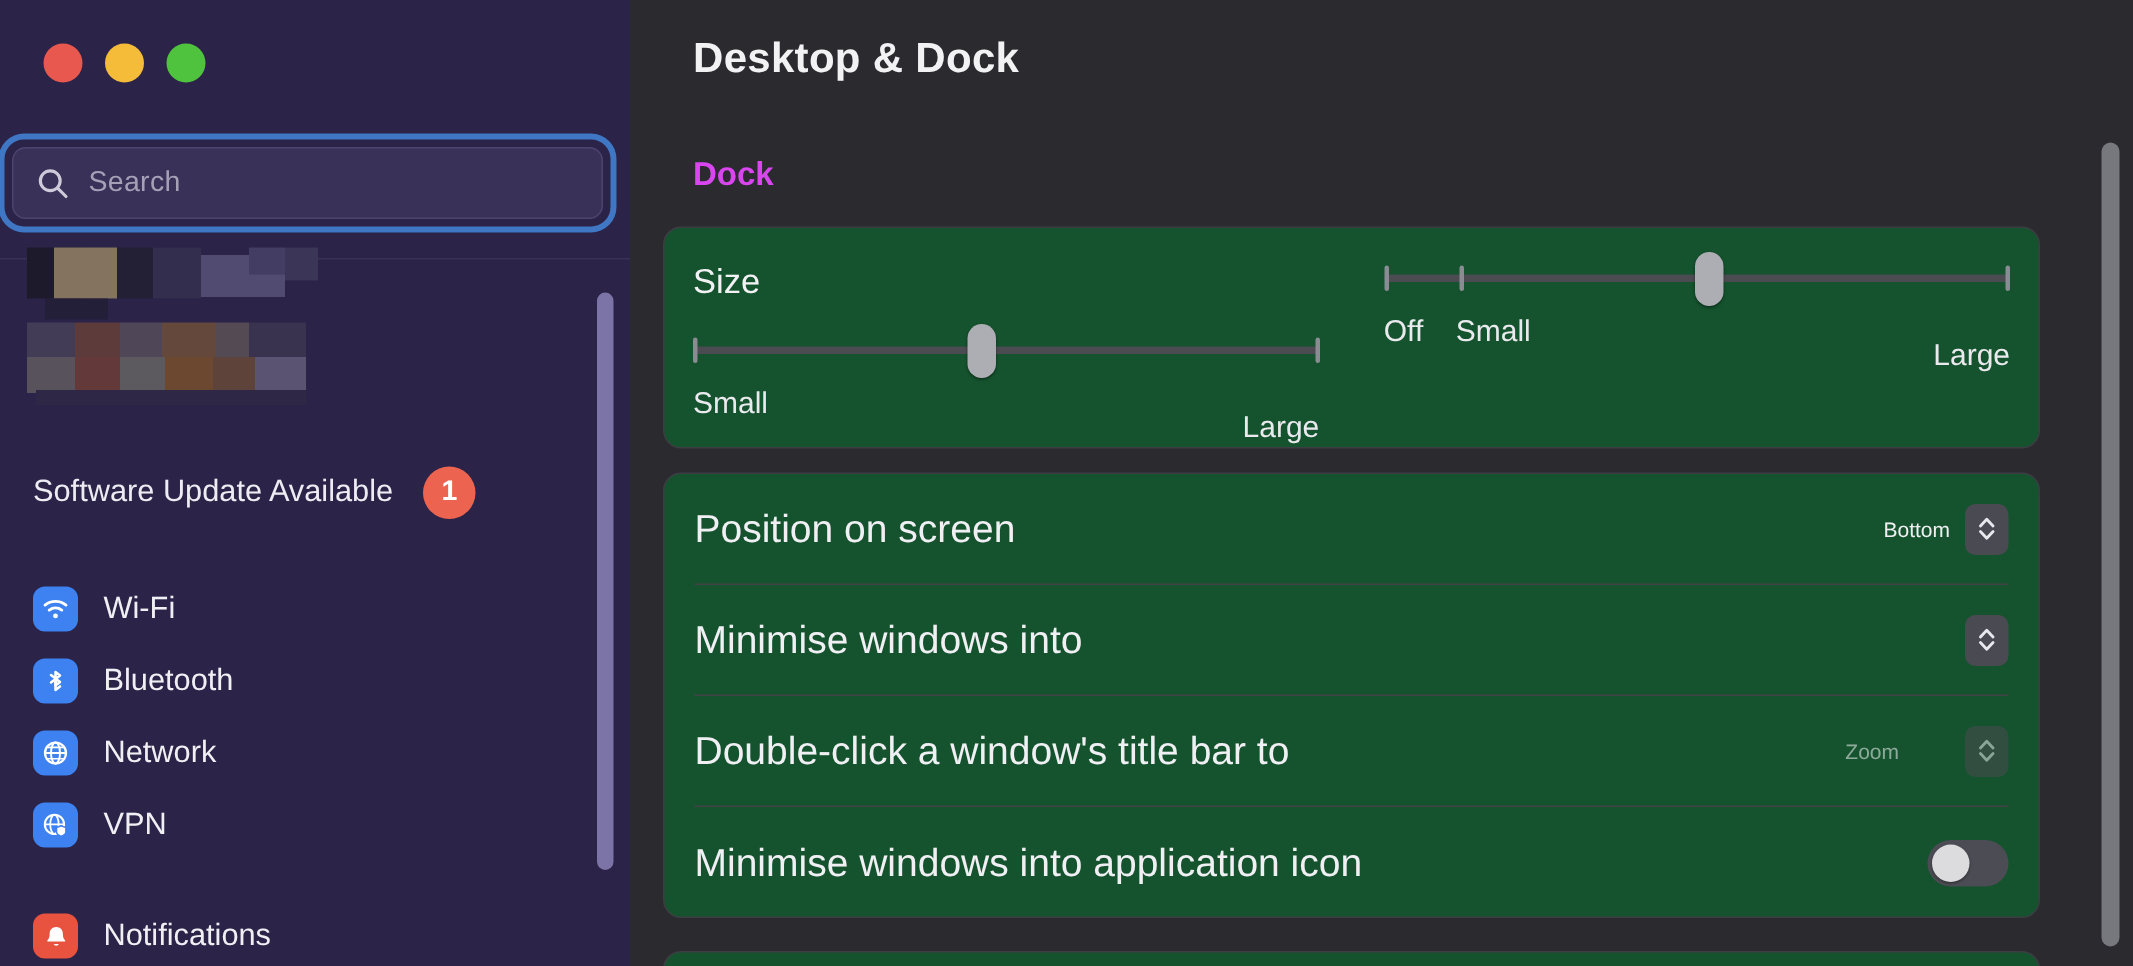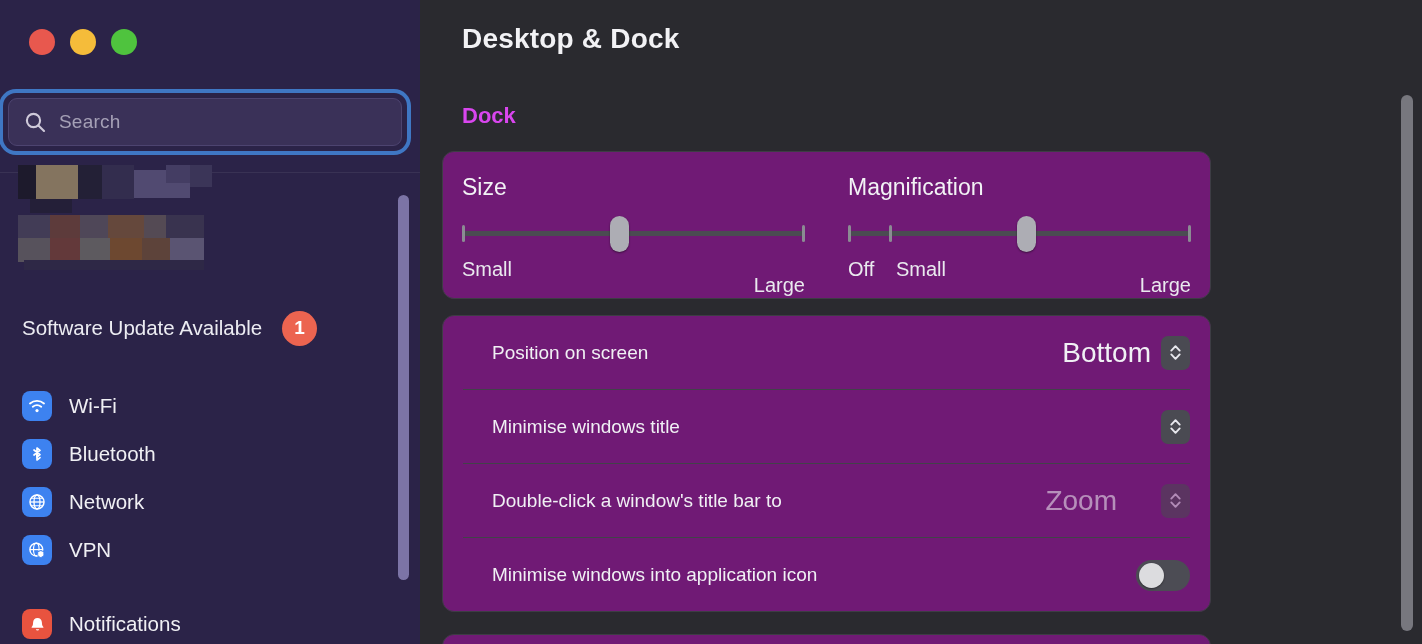--- a/index.html
+++ b/index.html
@@ -100,22 +100,22 @@
   #page-title {
     position:absolute; top:23px; left:42px;
     color:#f2f2f5; font-size:28px; font-weight:bold; letter-spacing:.2px;
   }
   #section-dock {
     position:absolute; top:103px; left:42px;
     color:#d946ef; font-size:22px; font-weight:bold;
   }
 
   .card {
-    position:absolute; left:22px; width:769px;
-    background:#701a75;
+    position:absolute; left:22px; width:918px;
+    background:#14532d;
     border:1px solid #3d3d44;
     border-radius:12px;
   }
   #card-sliders { top:151px; height:148px; display:flex; }
   .slider-col { flex:1 1 0; padding:22px 19px 0 19px; }
   .slider-col.right { padding-left:24px; }
   .slider-title { color:#f2f2f5; font-size:23px; margin-bottom:21px; }
   .track-wrap { position:relative; height:22px; }
   .track {
     position:absolute; top:9px; left:0; right:0; height:5px;
@@ -144,23 +144,23 @@
 
   #card-rows { top:315px; height:297px; }
   .row {
     position:relative;
     height:74px;
     margin:0 20px;
     display:flex; align-items:center; justify-content:space-between;
     border-bottom:1px solid #424249;
   }
   .row:last-child { border-bottom:none; }
-  .row-label { color:#f0f0f4; font-size:19px;margin-left:29px; }
+  .row-label { color:#f0f0f4; font-size:26px; }
   .row-value { display:flex; align-items:center; gap:10px; }
-  .pop-value { color:#f0f0f4; font-size:28px; }
+  .pop-value { color:#f0f0f4; font-size:14px; }
   .stepper-btn {
     width:29px; height:34px; border-radius:7px;
     background:#4a4a52;
     display:flex; align-items:center; justify-content:center;
   }
   .toggle {
     width:54px; height:31px; border-radius:16px;
     background:#4c4c54; position:relative;
   }
   .toggle .knob {
@@ -320,21 +320,20 @@
           <div class="tick" style="right:0px;"></div>
           <div class="thumb" style="left:46%;"></div>
         </div>
         <div class="slider-legend">
           <span class="lg-left">Small</span>
           <span class="lg-right">Large</span>
         </div>
       </div>
 
       <div class="slider-col right">
-        <div class="slider-title">Magnification</div>
         <div class="track-wrap">
           <div class="track"></div>
           <div class="tick" style="left:0px;"></div>
           <div class="tick" style="left:12%;"></div>
           <div class="tick" style="right:0px;"></div>
           <div class="thumb" style="left:52%;"></div>
         </div>
         <div class="slider-legend">
           <span class="lg-left">Off</span>
           <span class="lg-mid">Small</span>
@@ -353,21 +352,21 @@
           <span class="stepper-btn">
             <svg width="15" height="19" viewBox="0 0 15 19" fill="none">
               <path d="M3.3 7.6L7.5 3.2l4.2 4.4" stroke="#e8e8ee" stroke-width="1.9" stroke-linecap="round" stroke-linejoin="round"></path>
               <path d="M3.3 11.4l4.2 4.4 4.2-4.4" stroke="#e8e8ee" stroke-width="1.9" stroke-linecap="round" stroke-linejoin="round"></path>
             </svg>
           </span>
         </span>
       </div>
 
       <div class="row">
-        <span class="row-label">Minimise windows title</span>
+        <span class="row-label">Minimise windows into</span>
         <span class="row-value">
           <span class="stepper-btn">
             <svg width="15" height="19" viewBox="0 0 15 19" fill="none">
               <path d="M3.3 7.6L7.5 3.2l4.2 4.4" stroke="#e8e8ee" stroke-width="1.9" stroke-linecap="round" stroke-linejoin="round"></path>
               <path d="M3.3 11.4l4.2 4.4 4.2-4.4" stroke="#e8e8ee" stroke-width="1.9" stroke-linecap="round" stroke-linejoin="round"></path>
             </svg>
           </span>
         </span>
       </div>
 

